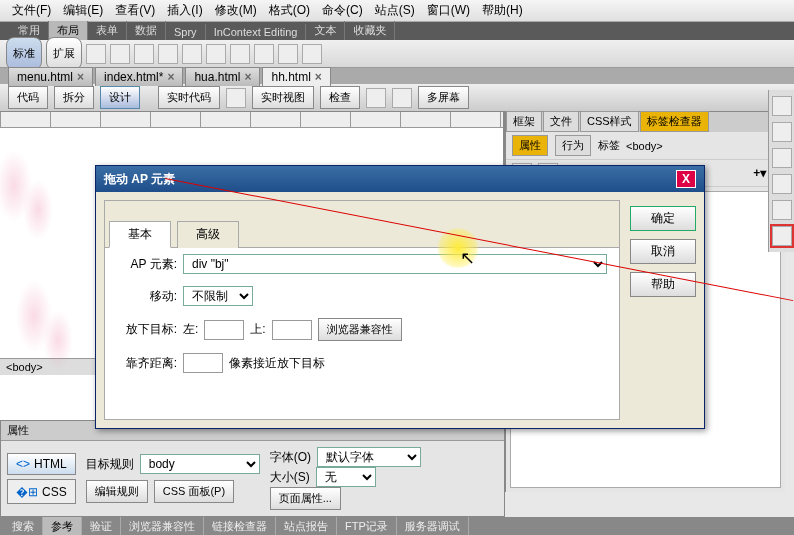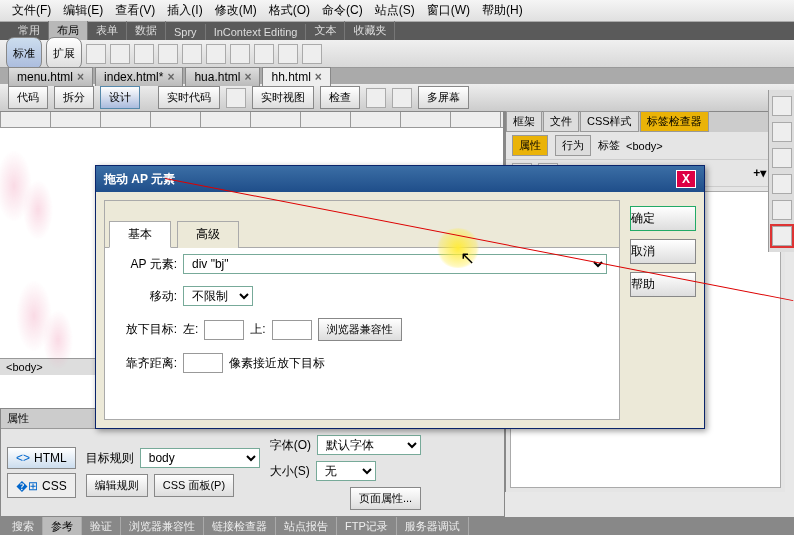--- a/index.html
+++ b/index.html
@@ -44,21 +44,21 @@
 .dlg-body{padding:8px;display:flex;gap:10px}
 .dlg-form{flex:1;background:#fff;border:1px solid #aaa;padding:0}
 .dlg-tabs{display:flex;border-bottom:1px solid #aaa;background:#ece9d8}
 .dlg-tabs span{padding:4px 18px;border:1px solid #aaa;border-bottom:none;margin:20px 2px -1px 4px;background:#ece9d8}
 .dlg-tabs span.active{background:#fff;border-bottom:1px solid #fff}
 .form-row{display:flex;align-items:center;padding:6px 12px;gap:6px}
 .form-row label{min-width:60px;text-align:right}
 .sel{border:1px solid #7a9;background:#fff;padding:1px 4px;height:20px}
 .txt{border:1px solid #999;background:#fff;height:20px;padding:0 3px}
 .dlg-btns{display:flex;flex-direction:column;gap:8px;padding-top:6px}
-.dlg-btn{width:66px;border:1px solid #888;background:linear-gradient(#fff,#ddd);padding:3px 0;text-align:left}
+.dlg-btn{width:66px;border:1px solid #888;background:linear-gradient(#fff,#ddd);padding:3px 0;text-align:center}
 .dlg-btn.primary{border:1px solid #2a6}
 
 
 .prop-panel{position:absolute;left:0;bottom:18px;width:505px;background:#e5e5e5;border:1px solid #888}
 .prop-hdr{background:#ccc;padding:2px 6px;font-size:11px;border-bottom:1px solid #999}
 .prop-body{display:flex;padding:6px;gap:10px;align-items:center}
 .prop-left{display:flex;flex-direction:column;gap:4px}
 .prop-left div{border:1px solid #888;padding:3px 8px;background:#eee;display:flex;align-items:center;gap:4px}
 .prop-left .active{background:linear-gradient(#fff,#cde)}
 .prop-row{display:flex;align-items:center;gap:6px}
@@ -251,30 +251,30 @@
     <div style="display:flex;flex-direction:column;gap:6px">
       <div class="prop-row">
         <span>目标规则</span>
         <select class="sel" style="width:120px"><option>body</option></select>
       </div>
       <div class="prop-row">
         <button class="vbtn">编辑规则</button>
         <button class="vbtn">CSS 面板(P)</button>
       </div>
     </div>
-    <div style="display:flex;flex-direction:column;gap:6px">
+    <div style="display:flex;flex-direction:column;">
       <div class="prop-row">
         <span>字体(O)</span>
         <select class="sel" style="width:104px"><option>默认字体</option></select>
       </div>
       <div class="prop-row">
         <span>大小(S)</span>
         <select class="sel" style="width:60px"><option>无</option></select>
       </div>
-      <div class="prop-row" style="justify-content:flex-end">
+      <div class="prop-row" style="">
         <button class="vbtn">页面属性...</button>
       </div>
     </div>
   </div>
 </div>
 
 <div class="footer-tabs">
   <span>搜索</span>
   <span class="active">参考</span>
   <span>验证</span>

